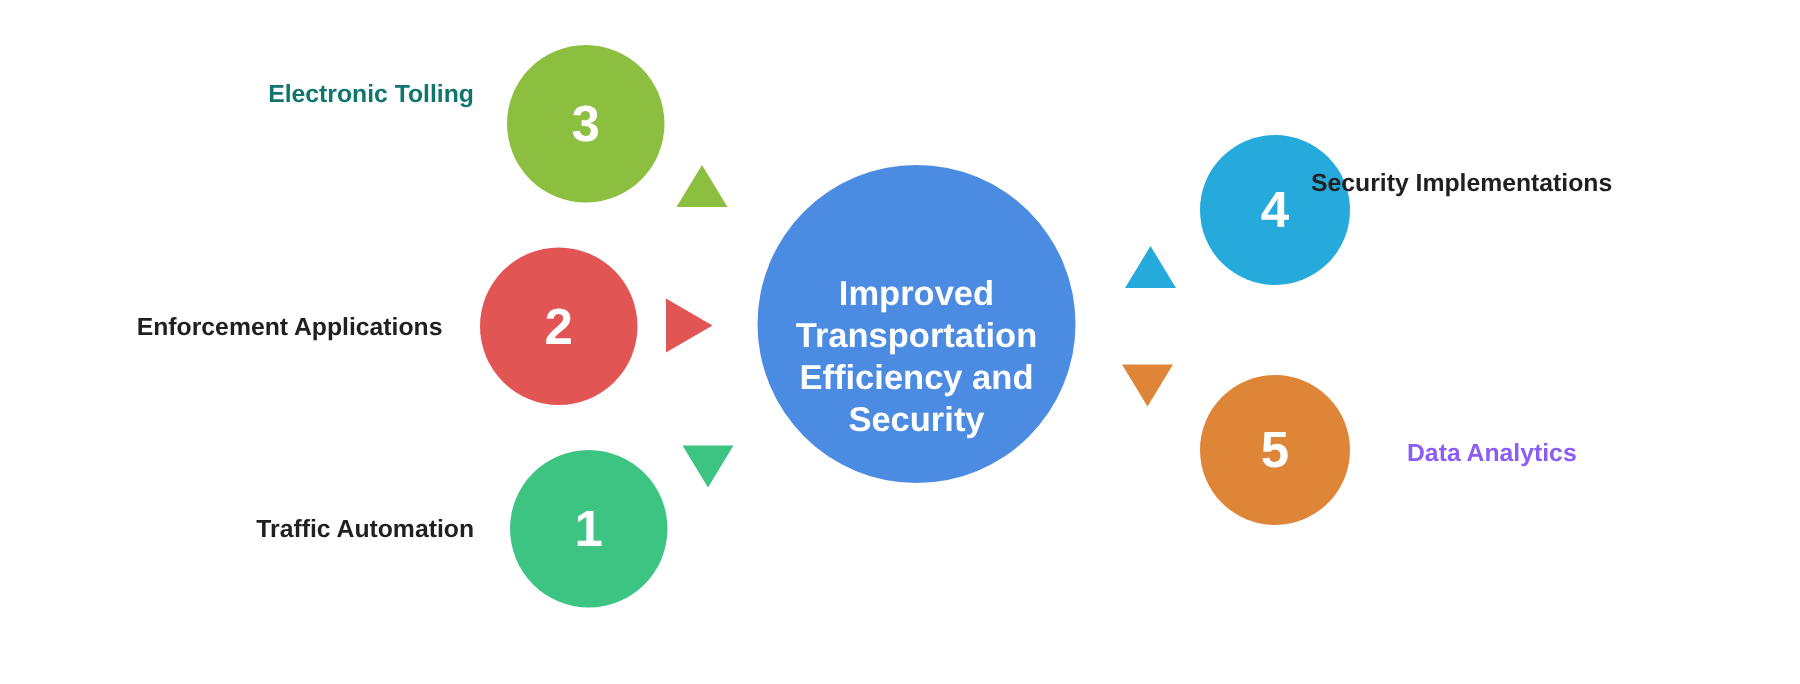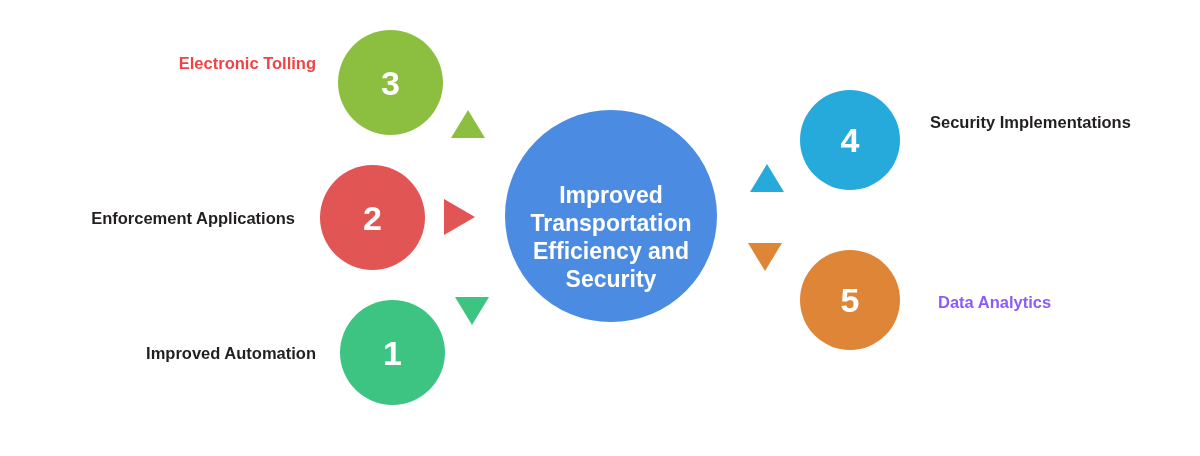--- a/index.html
+++ b/index.html
@@ -74,21 +74,21 @@
     line-height: 1.32;
     font-family: "Liberation Sans", sans-serif;
     user-select: none;
   }
   .label-left  { text-align: right; }
   .label-right { text-align: left; }
 
   #label-1 { right: 884px; top: 343px; width: 260px; }
   #label-2 { right: 905px; top: 208px; width: 290px; }
   #label-3 { right: 884px; top: 53px;  width: 260px; }
-  #label-4 { left: 930px;  top: 112px; width: 230px; }
+  #label-4 { left: 874px;  top: 112px; width: 230px; }
   #label-5 { left: 938px;  top: 292px; width: 230px; }
 
   
   .arrow {
     position: absolute;
     width: 0;
     height: 0;
   }
   .arrow-up {
     border-left: 17px solid transparent;
@@ -107,37 +107,37 @@
   #arrow-2 { left: 444px; top: 199px; }
   #arrow-1 { left: 455px; top: 297px; }
   #arrow-4 { left: 750px; top: 164px; }
   #arrow-5 { left: 748px; top: 243px; }
 </style>
 </head>
 <body>
 
 <div id="diagram-canvas" style="background: rgb(255, 255, 255);">
 
-  <div class="node-label label-left" id="label-3" style="color: #ef4444;">Electronic Tolling</div>
+  <div class="node-label label-left" id="label-3" style="color: #0f766e;">Electronic Tolling</div>
 
   <div class="node-circle satellite" id="circle-3" style="background: rgb(140, 191, 63);">
     <span class="node-number">3</span>
   </div>
 
   <div class="arrow arrow-up" id="arrow-3" style="border-bottom: 28px solid rgb(140, 191, 63);"></div>
 
   <div class="node-label label-left" id="label-2" style="color: rgb(35, 31, 32);">Enforcement Applications</div>
 
   <div class="node-circle satellite" id="circle-2" style="background: rgb(225, 85, 84);">
     <span class="node-number">2</span>
   </div>
 
   <div class="arrow arrow-right" id="arrow-2" style="border-left: 31px solid rgb(225, 85, 84);"></div>
 
-  <div class="node-label label-left" id="label-1" style="color: rgb(35, 31, 32);">Improved Automation</div>
+  <div class="node-label label-left" id="label-1" style="color: rgb(35, 31, 32);">Traffic Automation</div>
 
   <div class="node-circle satellite" id="circle-1" style="background: rgb(61, 196, 131);">
     <span class="node-number">1</span>
   </div>
 
   <div class="arrow arrow-down" id="arrow-1" style="border-top: 28px solid rgb(61, 196, 131);"></div>
 
   <div class="node-circle" id="hub-circle" style="background: rgb(76, 139, 226);">
     <div id="hub-label">Improved Transportation Efficiency and Security</div>
   </div>

